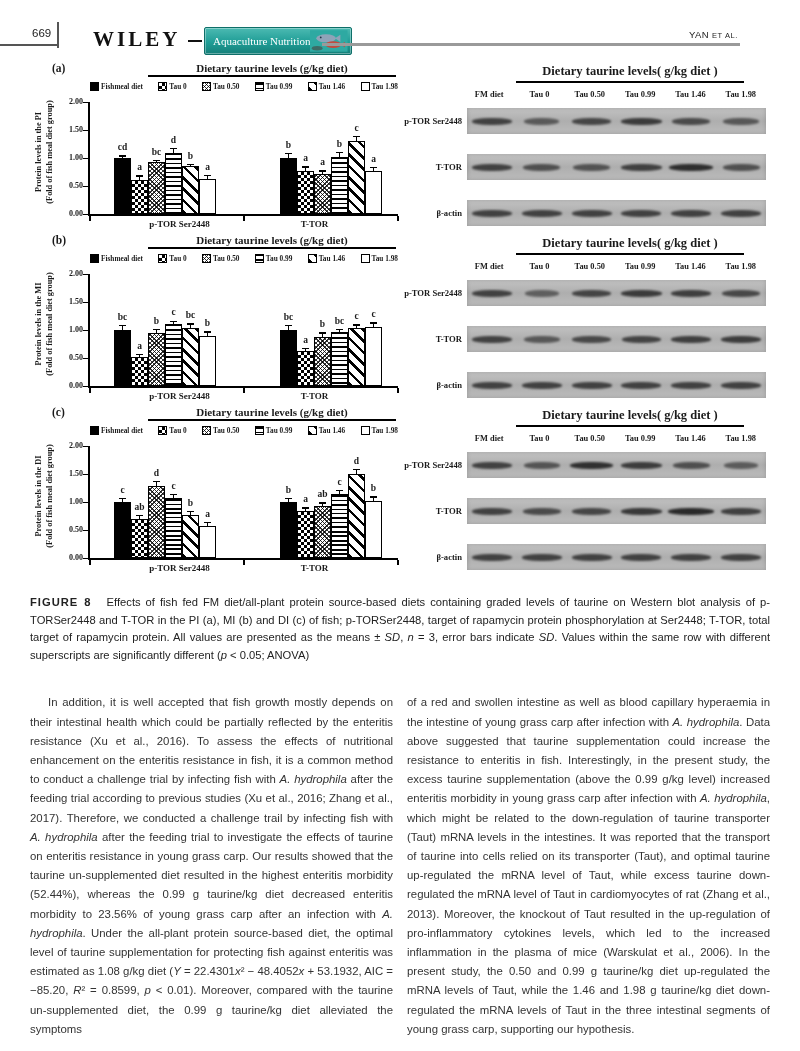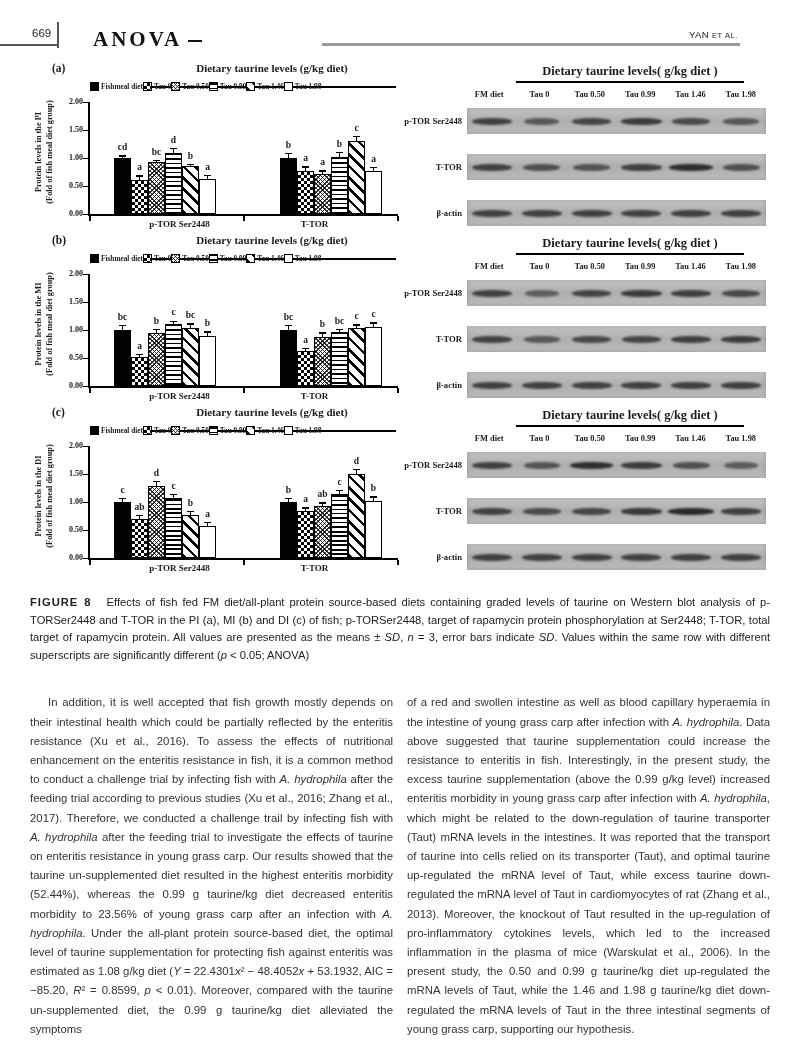--- a/index.html
+++ b/index.html
@@ -24,22 +24,22 @@
   .running-head{position:absolute;right:32px;top:3px;font-size:9.5px;color:#222;letter-spacing:.4px;}
   .running-head .etal{font-size:7.5px;letter-spacing:.6px;margin-top:40px;}
 
   
   .figure-grid{display:grid;grid-template-columns:368px 372px;grid-template-rows:repeat(3,172px);
                margin:4px 30px 0 30px;}
   
   .chart-block{position:relative;width:368px;height:172px;font-family:"Liberation Serif",serif;}
   .panel-letter{position:absolute;left:22px;top:0;font-weight:bold;font-size:11.5px;}
   .chart-title{position:absolute;left:118px;top:0;width:248px;text-align:center;font-weight:bold;
-               font-size:11px;border-bottom:2px solid #000;padding-bottom:12px;}
-  .legend{position:absolute;left:60px;top:20px;width:308px;display:flex;justify-content:flex-start;}
+               font-size:11px;border-bottom:2px solid #000;padding-bottom:1px;}
+  .legend{position:absolute;left:60px;top:20px;width:308px;display:flex;justify-content:space-between;}
   .lg-item{display:flex;align-items:center;gap:2px;}
   .sw{width:7px;height:7px;border:1px solid #000;flex:none;}
   .lg-t{font-size:7.3px;font-weight:bold;white-space:nowrap;}
   .chart-body{position:absolute;left:0;top:34px;width:368px;height:136px;display:flex;}
   .ylabel{position:relative;width:28px;height:130px;flex:none;}
   .ylabel-inner{position:absolute;top:56px;left:14px;transform:translate(-50%,-50%) rotate(-90deg);
                 width:124px;text-align:center;font-weight:bold;font-size:8.3px;line-height:10.5px;white-space:nowrap;}
   .yaxis{position:relative;width:30px;height:112px;margin-top:6px;flex:none;}
   .ytick-label{position:absolute;right:5px;font-weight:bold;font-size:8px;}
   .plot-col{flex:1;display:flex;flex-direction:column;}
@@ -94,22 +94,35 @@
 </style>
 </head>
 <body>
 
 <div class="page">
 
   <div class="hdr">
     <span class="pnum-rule"></span>
     <span class="page-num">669</span>
     <span class="vrule"></span>
-    <span class="wiley">ANOVA</span>
+    <span class="wiley">WILEY</span>
     <span class="dash"></span>
+    <span class="badge">
+      <span class="jname">Aquaculture Nutrition</span>
+      <svg class="fish" width="42" height="24" viewBox="0 0 42 24">
+        <rect x="0" y="0" width="42" height="24" fill="#2ea9a2"></rect>
+        <ellipse cx="18" cy="9" rx="11" ry="4.5" fill="#8fa3b8"></ellipse>
+        <polygon points="28,9 34,5 34,13" fill="#8fa3b8"></polygon>
+        <ellipse cx="26" cy="16" rx="9" ry="3.8" fill="#c34a3e"></ellipse>
+        <polygon points="34,16 39,13 39,19" fill="#c34a3e"></polygon>
+        <ellipse cx="8" cy="20" rx="6" ry="2.5" fill="#3d6b66"></ellipse>
+        <circle cx="12" cy="8" r="1" fill="#243447"></circle>
+        <circle cx="20" cy="15.5" r="0.9" fill="#fff"></circle>
+      </svg>
+    </span>
     <span class="hrule"></span>
     <span class="running-head"><span>YAN</span> <span class="etal">ET AL.</span></span>
   </div>
 
   <div class="figure-grid">
 
     <section class="chart-block">
       <span class="panel-letter">(a)</span>
       <div class="chart-title">Dietary taurine levels (g/kg diet)</div>
       <div class="legend">

